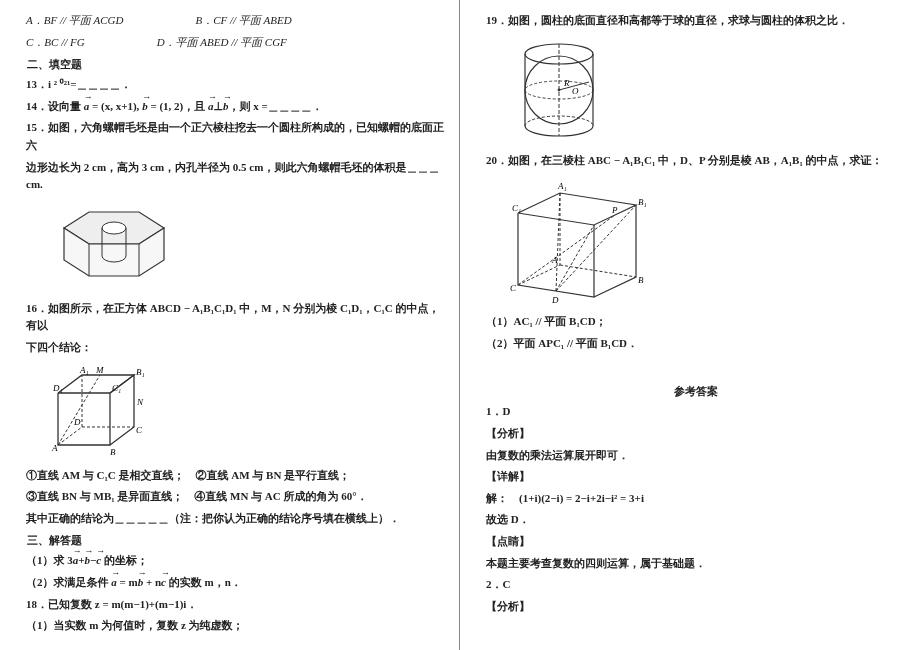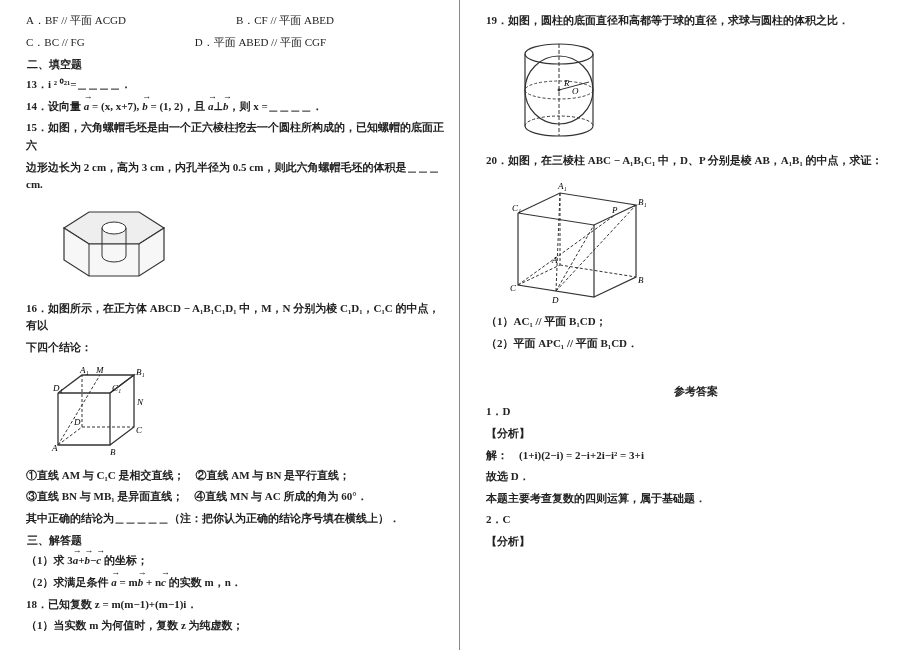--- a/index.html
+++ b/index.html
@@ -13,21 +13,21 @@
     display: flex;
     overflow: hidden;
   }
   .col {
     width: 50%;
     padding: 8px 14px 8px 26px;
     position: relative;
   }
   .col-left { border-right: 1px solid #888; }
   .line { margin: 4px 0; line-height: 1.6; font-weight: bold; }
-  .choice-row { display: flex; gap: 110px; margin: 4px 0; line-height: 1.6; }
+  .choice-row { display: flex; gap: 72px; margin: 4px 0; line-height: 1.6; font-style: italic; }
   .choice-row span { white-space: nowrap; }
   .section { font-weight: bold; margin: 6px 0 3px 1px; }
   .figure { margin: 6px 0 6px 18px; }
   .it { font-style: italic; font-family: "Times New Roman", serif; }
   .vec { position: relative; display: inline-block; }
   .vec::after { content: "→"; position: absolute; top: -9px; left: 0; font-size: 9px; }
   .ans-title { text-align: center; font-weight: bold; margin: 8px 0 4px 0; }
 </style>
 </head>
 <body>
@@ -41,21 +41,21 @@
   <div class="choice-row">
     <span>C．BC // FG</span>
     <span>D．平面 ABED // 平面 CGF</span>
   </div>
 
   <div class="section">二、填空题</div>
 
   <div class="line">13．i ² ⁰²¹=＿＿＿＿．</div>
 
   <div class="line">
-    <span>14．设向量 </span><span class="vec it">a</span><span> = (x, x+7), </span><span class="vec it">b</span><span> = (1, 2)，且 </span><span class="vec it">a</span><span>⊥</span><span class="vec it">b</span><span>，则 x =＿＿＿＿．</span>
+    <span>14．设向量 </span><span class="vec it">a</span><span> = (x, x+1), </span><span class="vec it">b</span><span> = (1, 2)，且 </span><span class="vec it">a</span><span>⊥</span><span class="vec it">b</span><span>，则 x =＿＿＿＿．</span>
   </div>
 
   <div class="line">15．如图，六角螺帽毛坯是由一个正六棱柱挖去一个圆柱所构成的，已知螺帽的底面正六</div>
   <div class="line">边形边长为 2 cm，高为 3 cm，内孔半径为 0.5 cm，则此六角螺帽毛坯的体积是＿＿＿cm.</div>
 
   <div class="figure">
     <svg width="150" height="92" viewBox="0 0 150 92">
       <polygon points="20,28 45,12 95,12 120,28 95,44 45,44" fill="#eee" stroke="#333" stroke-width="1.2"></polygon>
       <polygon points="20,28 20,60 45,76 95,76 120,60 120,28 95,44 45,44" fill="#f7f7f7" stroke="#333" stroke-width="1.2"></polygon>
       <line x1="45" y1="44" x2="45" y2="76" stroke="#333" stroke-width="1"></line>
@@ -157,18 +157,21 @@
 
   <div class="line">（1）AC₁ // 平面 B₁CD；</div>
   <div class="line">（2）平面 APC₁ // 平面 B₁CD．</div>
 
   <div style="height:20px"></div>
 
   <div class="ans-title">参考答案</div>
 
   <div class="line">1．D</div>
   <div class="line">【分析】</div>
+  <div class="line">由复数的乘法运算展开即可．</div>
+  <div class="line">【详解】</div>
   <div class="line">解：　(1+i)(2−i) = 2−i+2i−i² = 3+i</div>
   <div class="line">故选 D．</div>
+  <div class="line">【点睛】</div>
   <div class="line">本题主要考查复数的四则运算，属于基础题．</div>
   <div class="line">2．C</div>
   <div class="line">【分析】</div>
 </div>
 
 </body></html>

